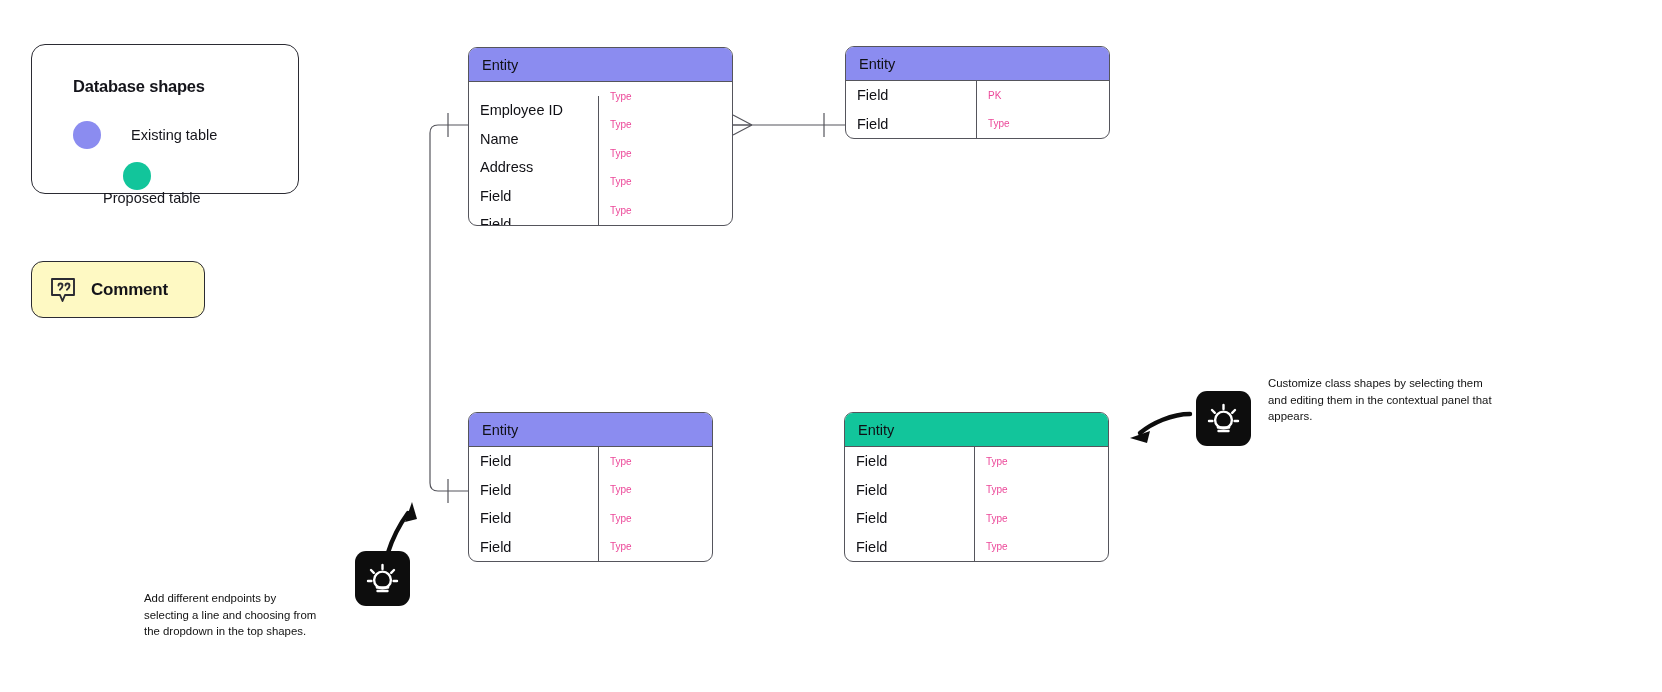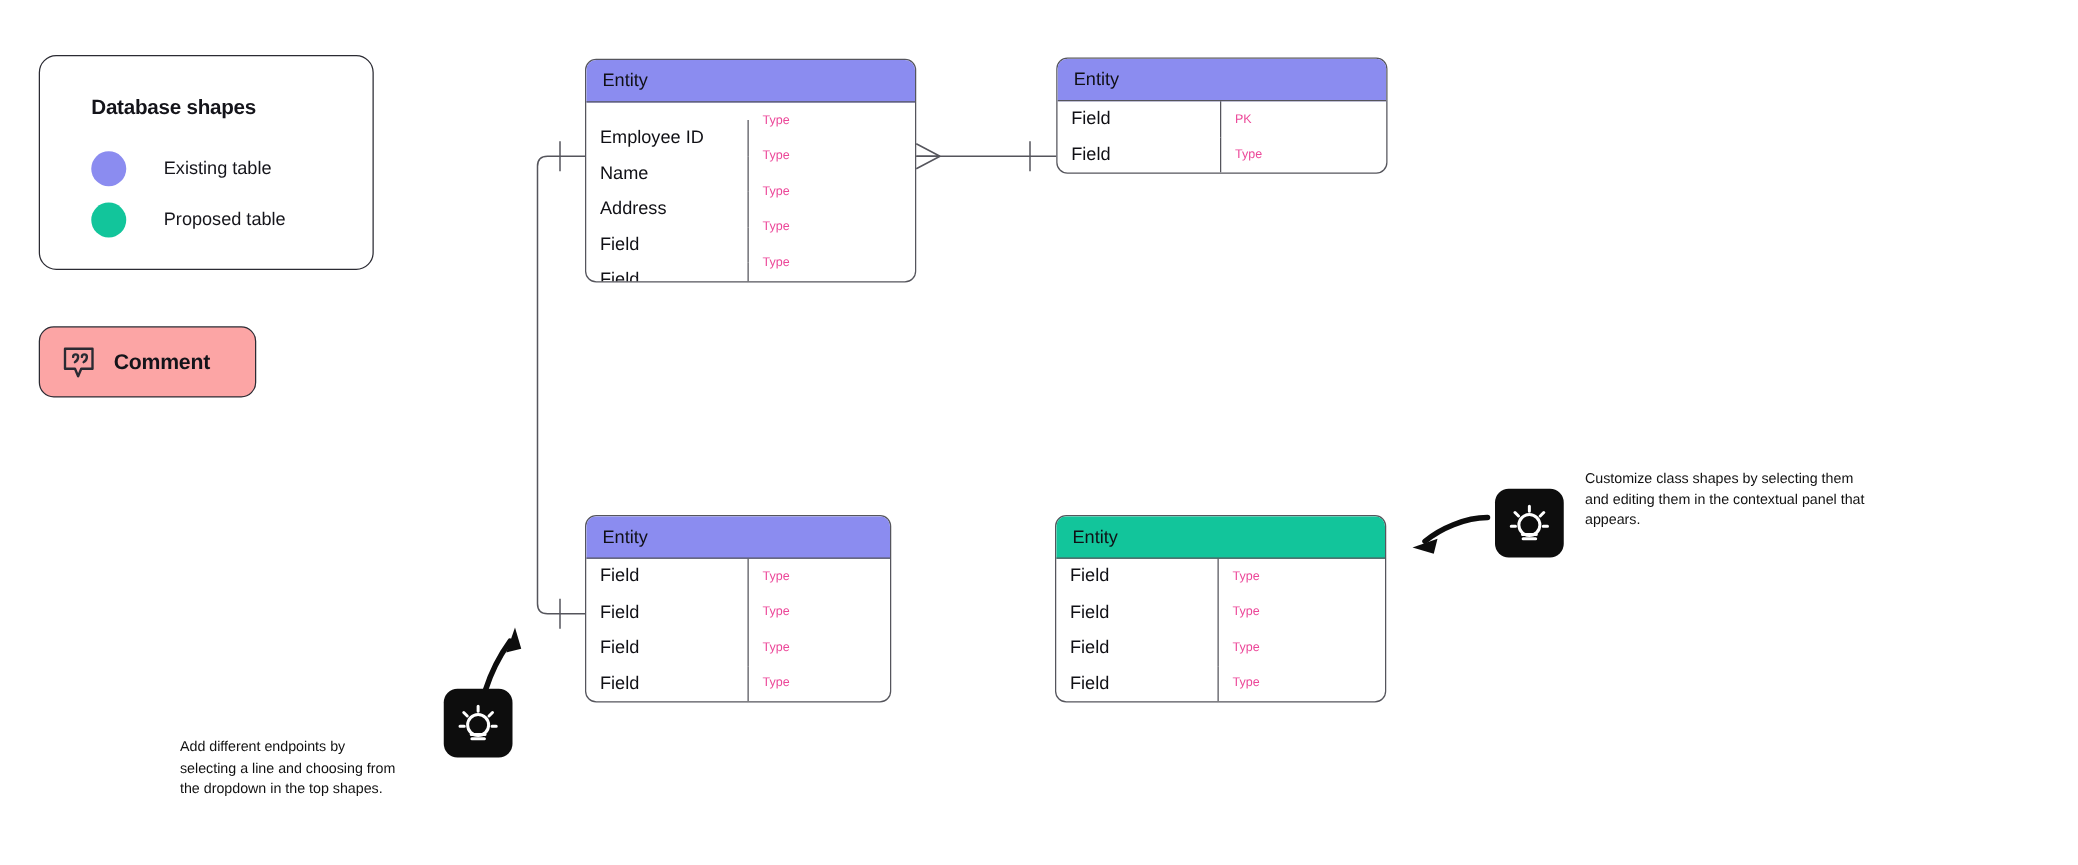--- a/index.html
+++ b/index.html
@@ -5,38 +5,38 @@
   html,body{margin:0;padding:0;}
   body{
     width:1662px;height:692px;background:#ffffff;position:relative;
     font-family:"Liberation Sans","DejaVu Sans",sans-serif;
     color:#111111;overflow:hidden;
   }
   .abs{position:absolute;}
 
   
   #legend-card{
-    left:31px;top:44px;width:268px;height:172px;
+    left:31px;top:44px;width:268px;height:150px;
     background:#ffffff;border:1.4px solid #2b2b33;border-radius:14px;
     box-sizing:border-box;
   }
   #legend-title{
     position:absolute;left:41px;top:32px;
     font-size:16.5px;font-weight:bold;letter-spacing:-0.2px;color:#14141a;
   }
   .legend-row{position:absolute;left:41px;display:flex;align-items:center;}
   .legend-row .swatch{width:28px;height:28px;border-radius:50%;flex:0 0 auto;}
   .legend-row .lbl{margin-left:30px;font-size:14.5px;color:#15151b;white-space:nowrap;}
   #legend-row-0{top:76px;}
-  #legend-row-1{top:117px;}
+  #legend-row-1{top:117px;flex-direction:column;}
 
   
   #comment-button{
     left:31px;top:261px;width:174px;height:57px;
-    background:#fca5a5;border:1.6px solid #2b2b33;border-radius:12px;
+    background:#fef9c3;border:1.6px solid #2b2b33;border-radius:12px;
     box-sizing:border-box;display:flex;align-items:center;
   }
   #comment-icon{width:30px;height:30px;margin-left:16px;flex:0 0 auto;}
   #comment-label{margin-left:13px;font-size:17px;font-weight:bold;letter-spacing:-0.2px;color:#14141a;}
 
   
   .entity{
     position:absolute;box-sizing:border-box;
     border:1.15px solid #55555c;border-radius:9px;
     background:#ffffff;overflow:hidden;

